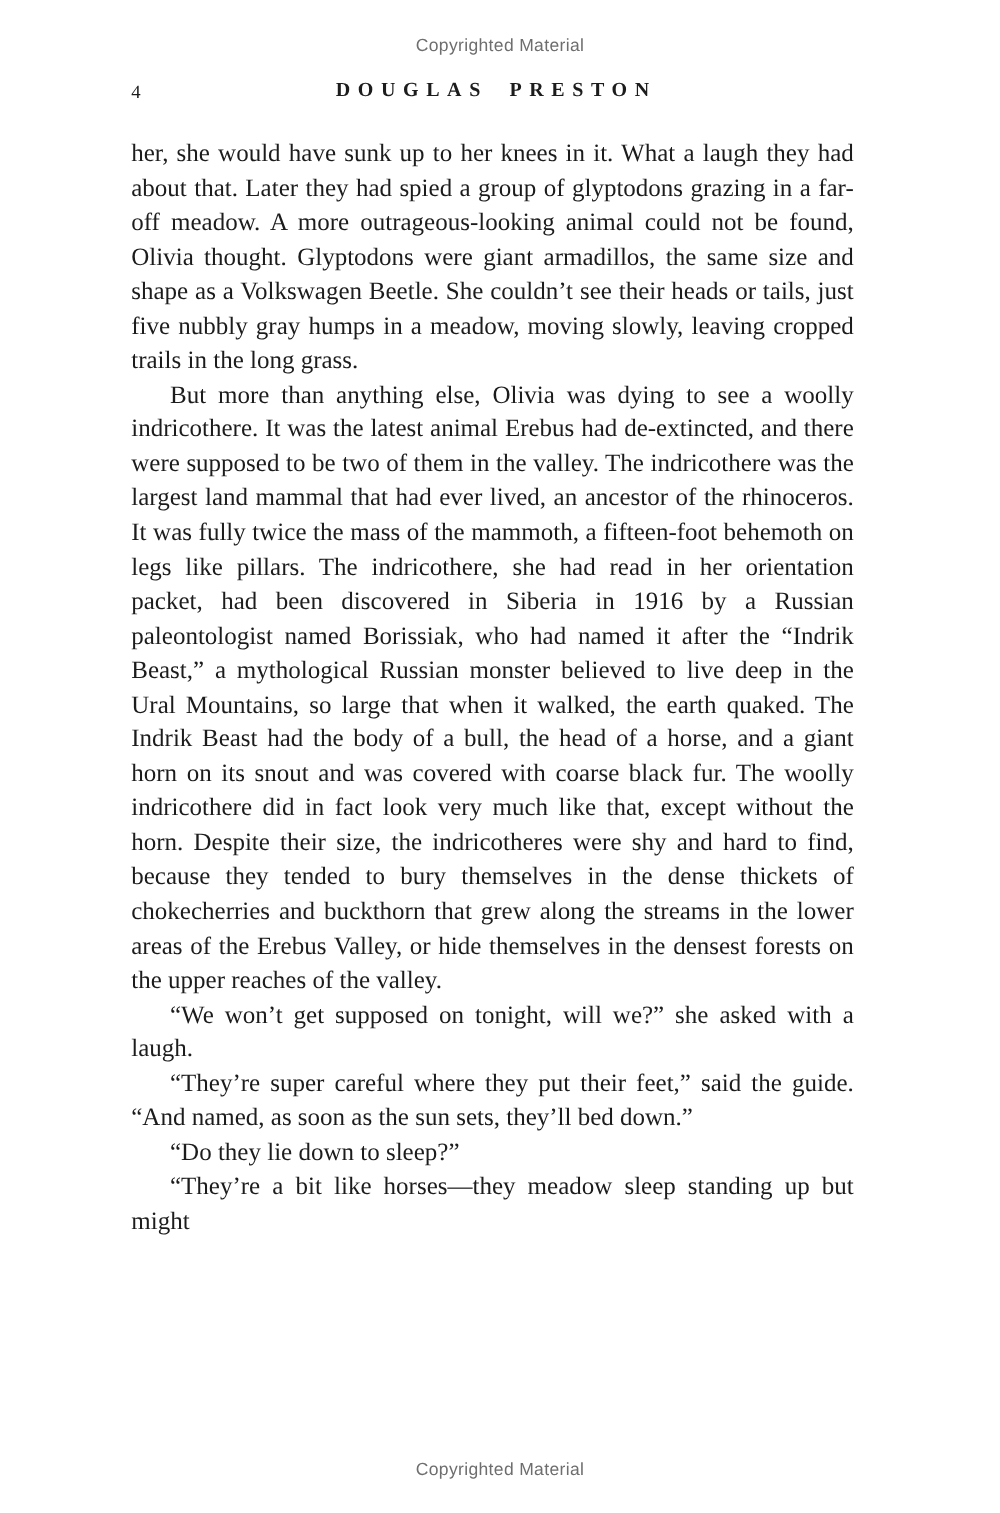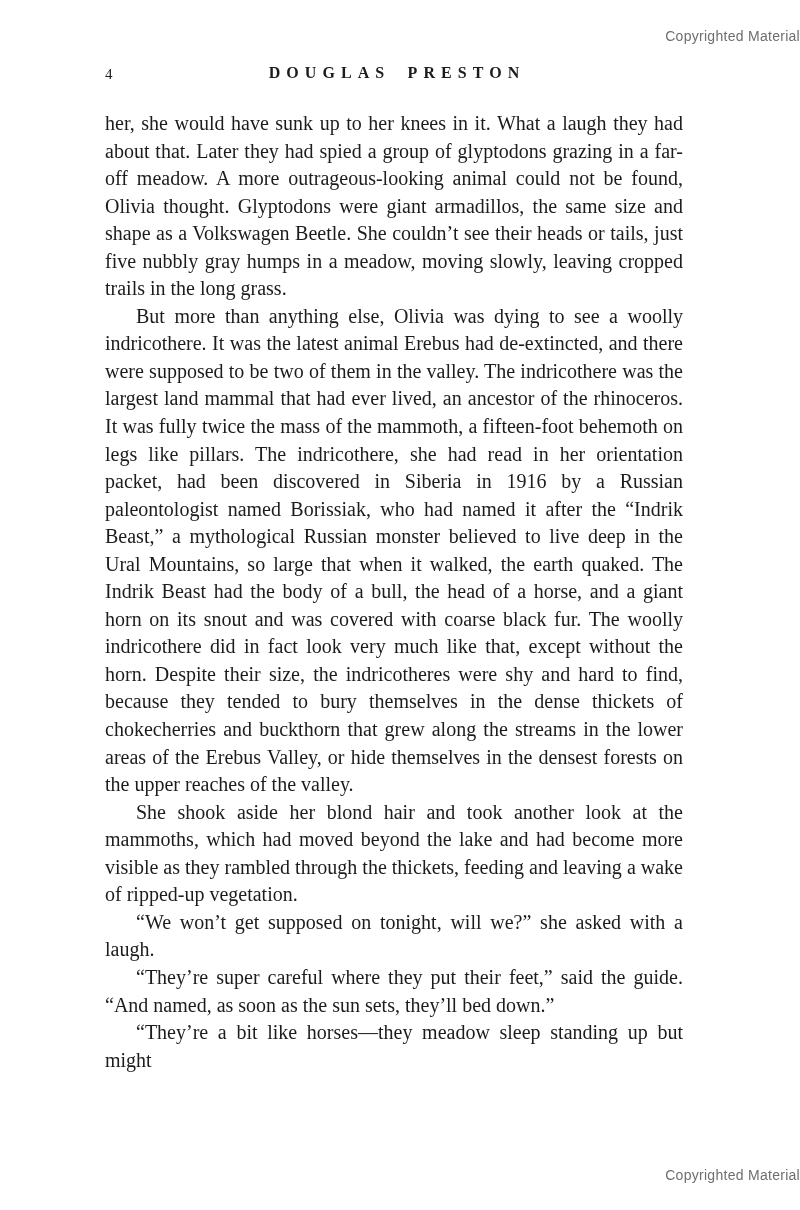--- a/index.html
+++ b/index.html
@@ -15,21 +15,21 @@
     height: 1210px;
     background: var(--page_bg, #ffffff);
     overflow: hidden;
     font-family: "Liberation Serif", serif;
     color: var(--text_color, #1c1c1c);
   }
   .notice {
     position: absolute;
     left: 0;
     width: 100%;
-    text-align: right;
+    text-align: center;
     font-family: "Liberation Sans", sans-serif;
     font-size: 14px;
     letter-spacing: 0.02em;
     color: var(--notice_color, #6e6e6e);
   }
   .notice.top { top: 28px; }
   .notice.bottom { top: 1167px; }
   .header-row {
     position: absolute;
     top: 64px;
@@ -81,21 +81,21 @@
 
   <div class="header-row">
     <span class="page-number">4</span>
     <div class="running-header">Douglas Preston</div>
   </div>
 
   <div class="body-text">
 
   <p>her, she would have sunk up to her knees in it. What a laugh they had about that. Later they had spied a group of glyptodons grazing in a far-off meadow. A more outrageous-looking animal could not be found, Olivia thought. Glyptodons were giant armadillos, the same size and shape as a Volkswagen Beetle. She couldn’t see their heads or tails, just five nubbly gray humps in a meadow, moving slowly, leaving cropped trails in the long grass.</p>
       <p class="indent">But more than anything else, Olivia was dying to see a woolly indricothere. It was the latest animal Erebus had de-extincted, and there were supposed to be two of them in the valley. The indricothere was the largest land mammal that had ever lived, an ancestor of the rhinoceros. It was fully twice the mass of the mammoth, a fifteen-foot behemoth on legs like pillars. The indricothere, she had read in her orientation packet, had been discovered in Siberia in 1916 by a Russian paleontologist named Borissiak, who had named it after the “Indrik Beast,” a mythological Russian monster believed to live deep in the Ural Mountains, so large that when it walked, the earth quaked. The Indrik Beast had the body of a bull, the head of a horse, and a giant horn on its snout and was covered with coarse black fur. The woolly indricothere did in fact look very much like that, except without the horn. Despite their size, the indricotheres were shy and hard to find, because they tended to bury themselves in the dense thickets of chokecherries and buckthorn that grew along the streams in the lower areas of the Erebus Valley, or hide themselves in the densest forests on the upper reaches of the valley.</p>
-      <p class="indent">She shook aside her blond hair and took another look at the mammoths, which had moved beyond the lake and had become more visible as they rambled through the thickets, feeding and leaving a wake of ripped-up vegetation.</p>
       <p class="indent">“We won’t get supposed on tonight, will we?” she asked with a laugh.</p>
       <p class="indent">“They’re super careful where they put their feet,” said the guide. “And named, as soon as the sun sets, they’ll bed down.”</p>
+      <p class="indent">“Do they lie down to sleep?”</p>
       <p class="indent">“They’re a bit like horses—they meadow sleep standing up but might</p>
     </div>
 
   <div class="notice bottom">Copyrighted Material</div>
 
 </div>
 
 </body></html>

